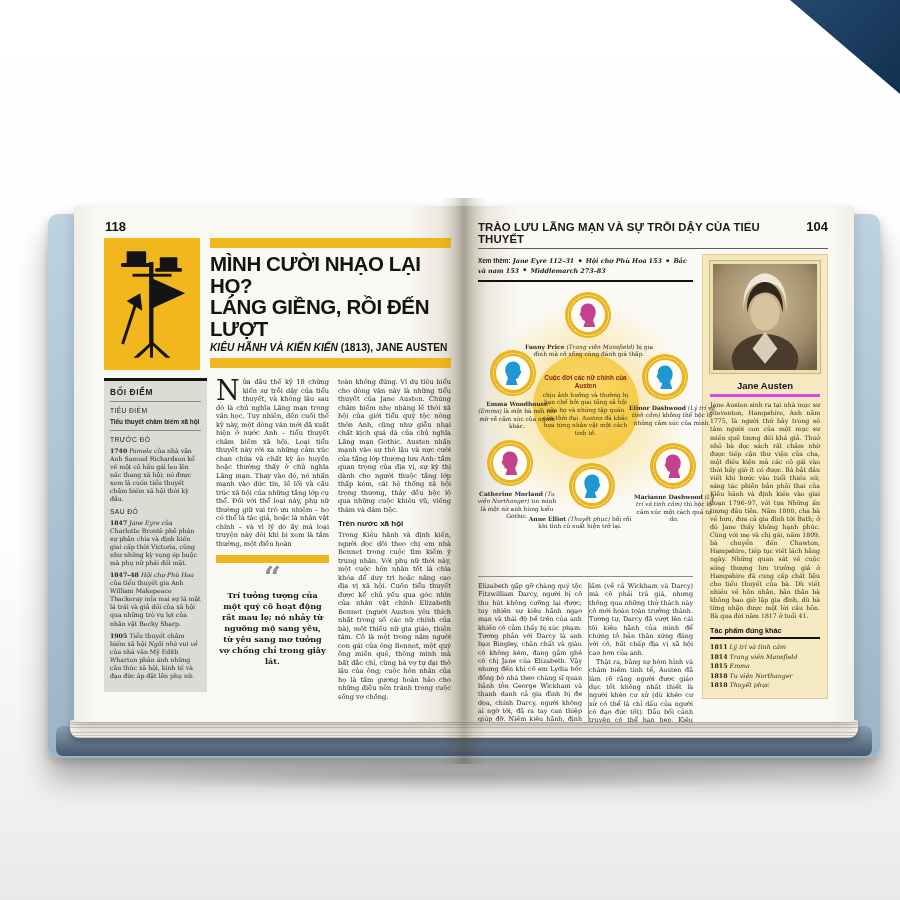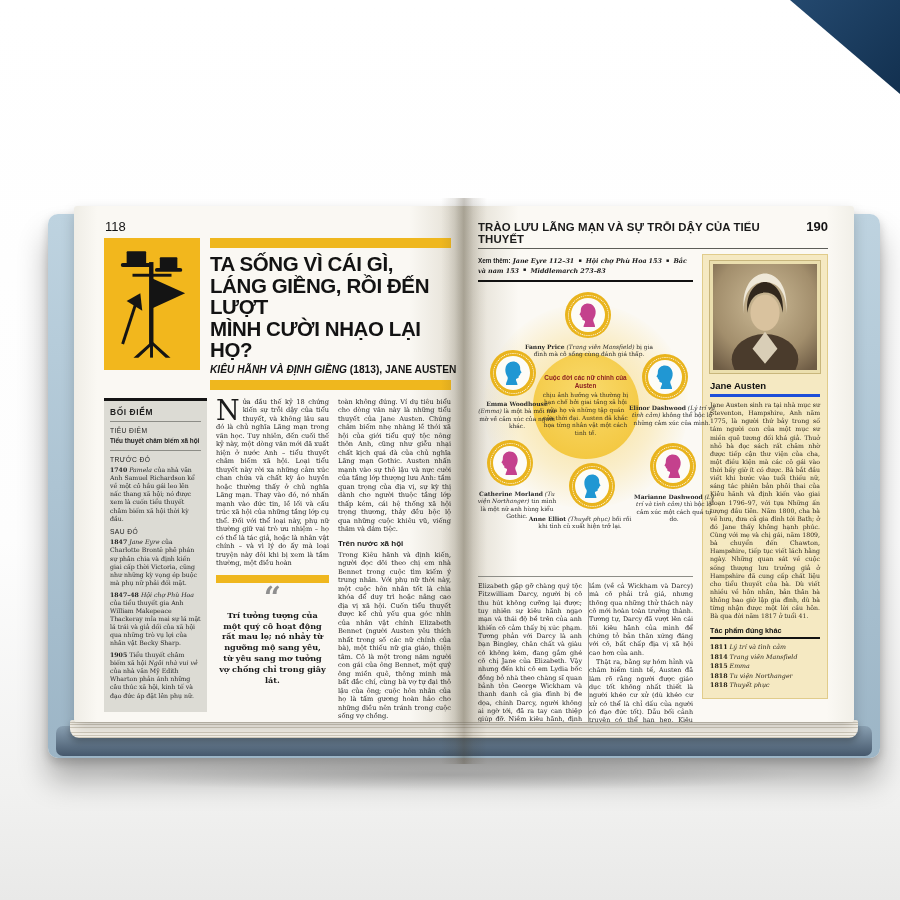--- a/index.html
+++ b/index.html
@@ -31,21 +31,21 @@
                 border-radius:3px 0 0 3px; padding:13px 13px 10px 30px; }
   .page-right { background:linear-gradient(to left,#f1efe8 0,#fbf9f4 7%,#fbf9f4 86%,#e7e3d9 96%,#d3cfc3 100%);
                 border-radius:0 3px 3px 0; padding:13px 26px 10px 14px; }
   .spine { position:absolute; left:50%; top:0; bottom:0; width:46px; transform:translateX(-50%);
            background:linear-gradient(to right,transparent,rgba(70,60,40,.12) 30%,rgba(70,60,40,.30) 50%,rgba(70,60,40,.12) 70%,transparent);
            pointer-events:none; }
   .ground-shadow { position:absolute; left:90px; right:90px; top:758px; height:34px;
                    background:radial-gradient(ellipse at center, rgba(0,0,0,.16), rgba(0,0,0,0) 70%); }
 
   
-  .pnum-l { font-weight:normal; font-size:13px; margin:0 0 4px 1px; color:#141414; }
+  .pnum-l { font-weight:bold; font-size:13px; margin:0 0 4px 1px; color:#141414; }
   .lp-top { display:flex; gap:10px; }
   .art-box { width:96px; height:132px; background:#f2b71d; flex:none;
              display:flex; align-items:center; justify-content:center; }
   .art-box svg { width:78px; height:116px; fill:#141414; }
   .hl-wrap { flex:1; min-width:0; }
   .ybar  { height:10px; background:#efb71e; }
   .ybar2 { height:8px;  background:#efb71e; margin:7px 0 6px; }
   .hl { font-weight:bold; font-size:20.5px; line-height:1.05; letter-spacing:-0.4px;
         color:#131313; margin:5px 0 3px; }
   .byline { font-weight:bold; font-size:10.2px; color:#141414; margin:1px 0 5px; white-space:nowrap; }
@@ -122,21 +122,21 @@
   .rcol.second { border-left:1px solid #9a9a94; padding-left:0; }
   .rcol p { margin:0; }
   .rcol p.indent { text-indent:7px; margin-top:1px; }
 
   .bio { width:126px; flex:none; background:#f5e9c2; border:1px solid #e1cc8b;
          padding:6px 7px 8px; align-self:flex-start; }
   .portrait { height:112px; border:3px solid #ebdfae; outline:1px solid #c8b67c;
               margin-bottom:5px; overflow:hidden; }
   .portrait svg { width:100%; height:100%; display:block; }
   .bio-name { font-weight:bold; font-size:9.5px; color:#111; padding:2px 0 3px;
-              border-bottom:3px solid #1d4ed8; margin-bottom:4px; }
+              border-bottom:3px solid #d946ef; margin-bottom:4px;text-align:center; }
   .bio-text { font-family:"DejaVu Serif",serif; font-size:6.2px; line-height:1.31;
               text-align:justify; color:#241f15; }
   .works-title { font-weight:bold; font-size:7.2px; color:#111; margin-top:6px;
                  padding-bottom:2px; border-bottom:2px solid #111; }
   .works { margin-top:3px; font-family:"DejaVu Serif",serif; font-size:6.3px; line-height:1.5; color:#241f15; }
 </style>
 </head>
 <body>
 
 <div class="scene">
@@ -165,26 +165,25 @@
               <rect x="43" y="22" width="28" height="4" rx="2"></rect>
               <rect x="20" y="28" width="40" height="3"></rect>
               <path d="M41 33 L74 48 L41 63 Z"></path>
               <path d="M14 56 L28 48 L30 66 Z"></path>
               <rect x="22" y="58" width="3" height="44" transform="rotate(18 23 58)"></rect>
             </svg>
           </div>
           <div class="hl-wrap">
             <div class="ybar"></div>
             <div class="hl">
-              <div>TA SỐNG VÌ CÁI GÌ,</div>
+              <div>MÌNH CƯỜI NHẠO LẠI HỌ?</div>
               <div>LÁNG GIỀNG, RỒI ĐẾN LƯỢT</div>
-              <div>MÌNH CƯỜI NHẠO LẠI HỌ?</div>
             </div>
             <div class="byline">
-              <i>KIÊU HÃNH VÀ ĐỊNH GIỀNG</i>
+              <i>KIÊU HÃNH VÀ KIẾN KIẾN</i>
               <span>(1813), JANE AUSTEN</span>
             </div>
             <div class="ybar"></div>
           </div>
         </div>
 
         <div class="lp-body">
 
           <aside class="ctx">
             <h4>BỐI ĐIỂM</h4>
@@ -230,21 +229,21 @@
             <p>toàn không đúng. Ví dụ tiêu biểu cho dòng văn này là những tiểu thuyết của Jane Austen. Chúng châm biếm nhẹ nhàng lề thói xã hội của giới tiểu quý tộc nông thôn Anh, cũng như giễu nhại chất kịch quá đà của chủ nghĩa Lãng mạn Gothic. Austen nhấn mạnh vào sự thô lậu và nực cười của tầng lớp thượng lưu Anh: tầm quan trọng của địa vị, sự kỳ thị dành cho người thuộc tầng lớp thấp kém, cái hệ thống xã hội trọng thương, thảy đều bộc lộ qua những cuộc khiêu vũ, viếng thăm và đám tiệc.</p>
             <h3>Trên nước xã hội</h3>
             <p>Trong Kiêu hãnh và định kiến, người đọc dõi theo chị em nhà Bennet trong cuộc tìm kiếm ý trung nhân. Với phụ nữ thời này, một cuộc hôn nhân tốt là chìa khóa để duy trì hoặc nâng cao địa vị xã hội. Cuốn tiểu thuyết được kể chủ yếu qua góc nhìn của nhân vật chính Elizabeth Bennet (người Austen yêu thích nhất trong số các nữ chính của bà), một thiếu nữ gia giáo, thiện tâm. Cô là một trong năm người con gái của ông Bennet, một quý ông miền quê, thông minh mà bất đắc chí, cùng bà vợ tự đại thô lậu của ông; cuộc hôn nhân của họ là tấm gương hoàn hảo cho những điều nên tránh trong cuộc sống vợ chồng.</p>
           </div>
         </div>
       </div>
 
       <div class="page page-right">
         <div class="rp-head">
           <span class="rp-title">TRÀO LƯU LÃNG MẠN VÀ SỰ TRỖI DẬY CỦA TIỂU THUYẾT</span>
-          <span class="pnum-r">190</span>
+          <span class="pnum-r">104</span>
         </div>
 
         <div class="rp-cols">
           <div class="rp-main">
 
             <div class="seealso">
               <span class="xt">Xem thêm:</span>
               <i>Jane Eyre</i>
               <span class="pg">112–31</span>
               <span class="sep">▪</span>

